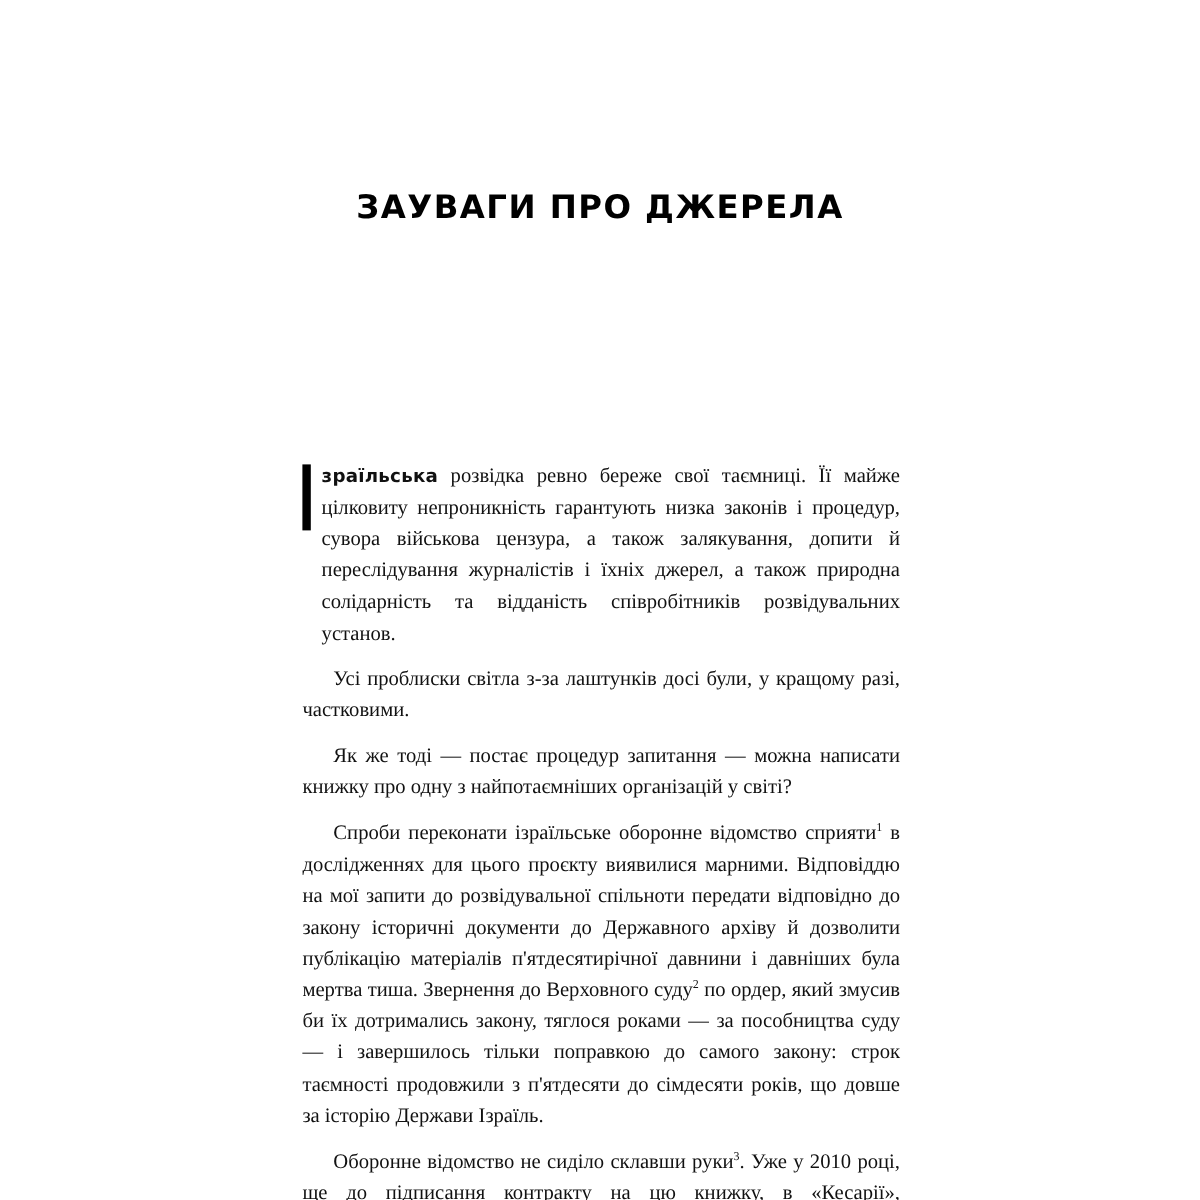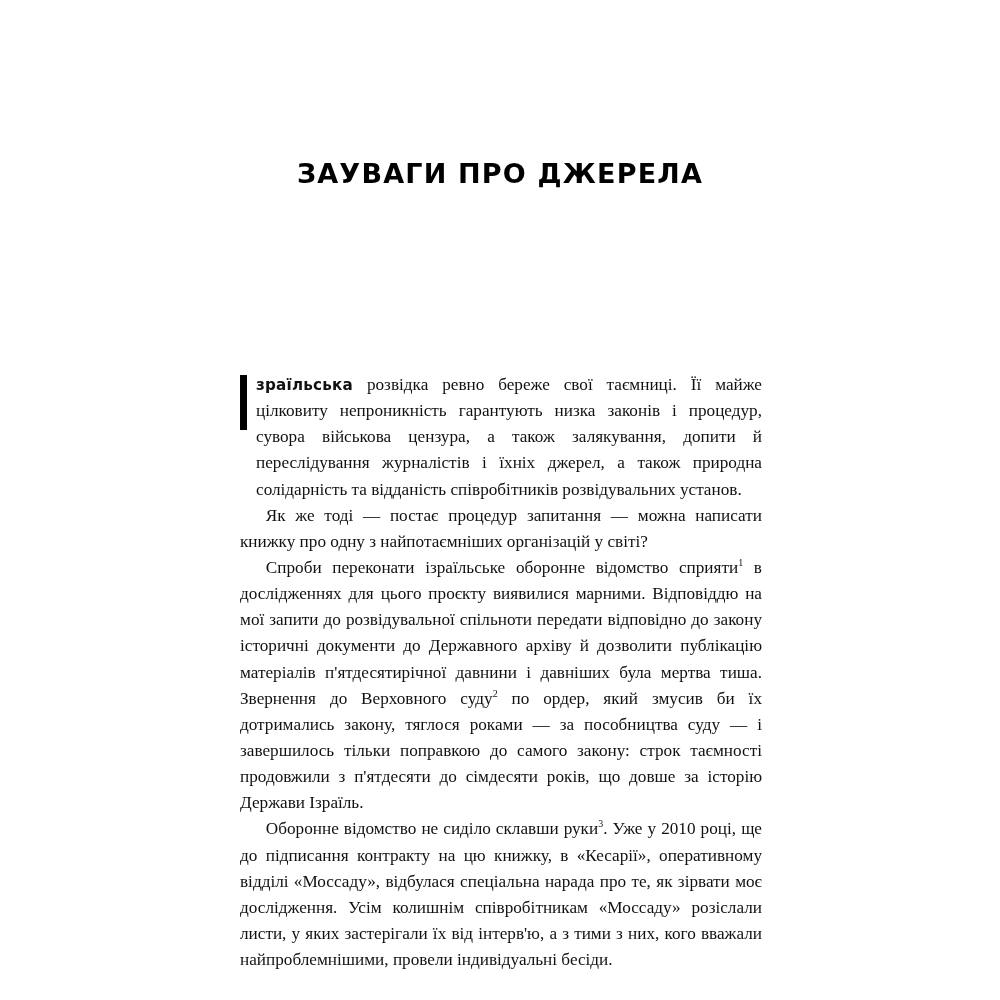--- a/index.html
+++ b/index.html
@@ -38,21 +38,21 @@
     top: 372px;
     left: 240px;
     width: 522px;
     font-size: 17.2px;
     line-height: 1.52;
     text-align: justify;
     text-justify: inter-word;
     color: #111111;
   }
   .body-text p {
-    margin: 0;
+    margin: 12px;
     text-indent: 1.5em;
   }
   .body-text p.first {
     text-indent: 0;
     position: relative;
     padding-left: 16px;
   }
   .drop-bar {
     position: absolute;
     left: 0;
@@ -79,20 +79,21 @@
 <div class="page">
 
   <h1 class="page-title">ЗАУВАГИ ПРО ДЖЕРЕЛА</h1>
 
   <div class="body-text">
 
     <p class="first">
       <span class="drop-bar"></span><span class="lead-in">зраїльська</span><span> розвідка ревно береже свої таємниці. Її майже цілковиту непроникність гарантують низка законів і процедур, сувора військова цензура, а також залякування, допити й переслідування журналістів і їхніх джерел, а також природна солідарність та відданість співробітників розвідувальних установ.</span>
     </p>
 
+    <p><span>Усі проблиски світла з-за лаштунків досі були, у кращому разі, частковими.</span></p>
 
     <p><span>Як же тоді — постає процедур запитання — можна написати книжку про одну з найпотаємніших організацій у світі?</span></p>
 
     <p><span>Спроби переконати ізраїльське оборонне відомство сприяти</span><sup>1</sup><span> в дослідженнях для цього проєкту виявилися марними. Відповіддю на мої запити до розвідувальної спільноти передати відповідно до закону історичні документи до Державного архіву й дозволити публікацію матеріалів п'ятдесятирічної давнини і давніших була мертва тиша. Звернення до Верховного суду</span><sup>2</sup><span> по ордер, який змусив би їх дотримались закону, тяглося роками — за пособництва суду — і завершилось тільки поправкою до самого закону: строк таємності продовжили з п'ятдесяти до сімдесяти років, що довше за історію Держави Ізраїль.</span></p>
 
     <p><span>Оборонне відомство не сиділо склавши руки</span><sup>3</sup><span>. Уже у 2010 році, ще до підписання контракту на цю книжку, в «Кесарії», оперативному відділі «Моссаду», відбулася спеціальна нарада про те, як зірвати моє дослідження. Усім колишнім співробітникам «Моссаду» розіслали листи, у яких застерігали їх від інтерв'ю, а з тими з них, кого вважали найпроблемнішими, провели індивідуальні бесіди.</span></p>
 
   </div>
 </div>
 

